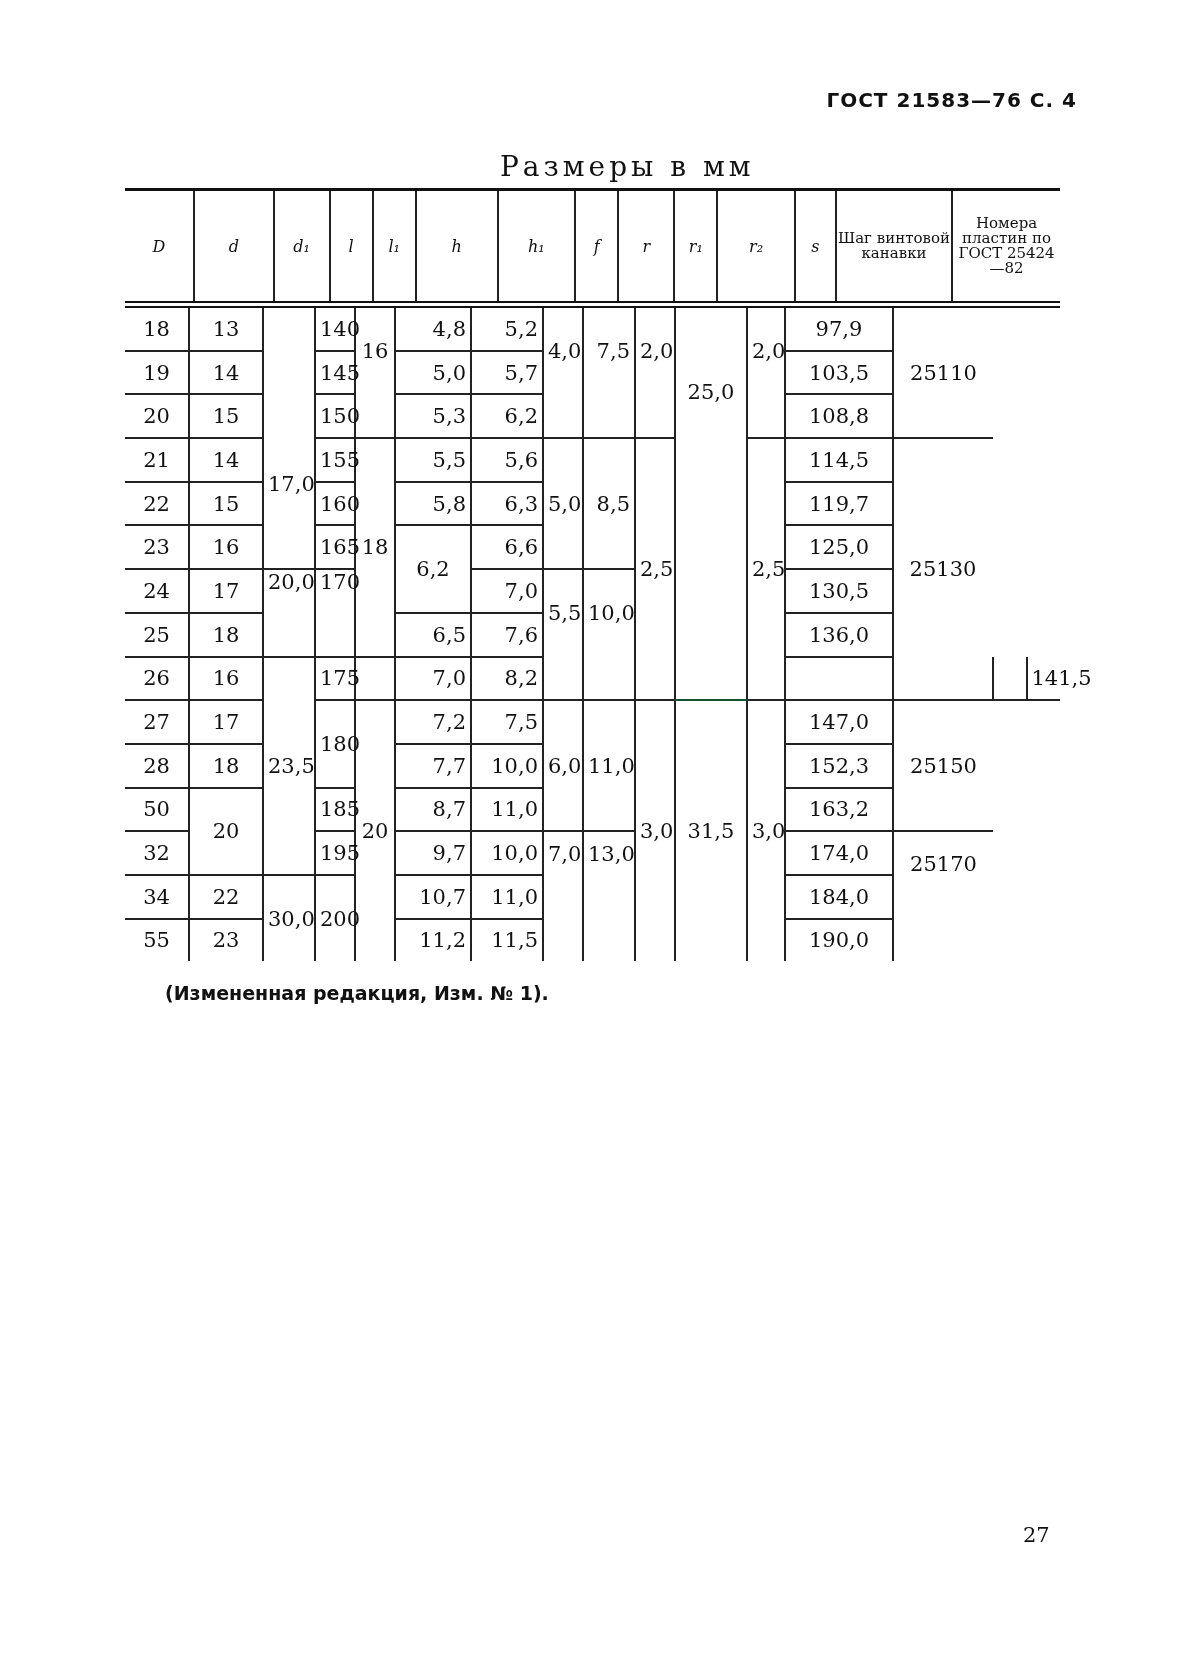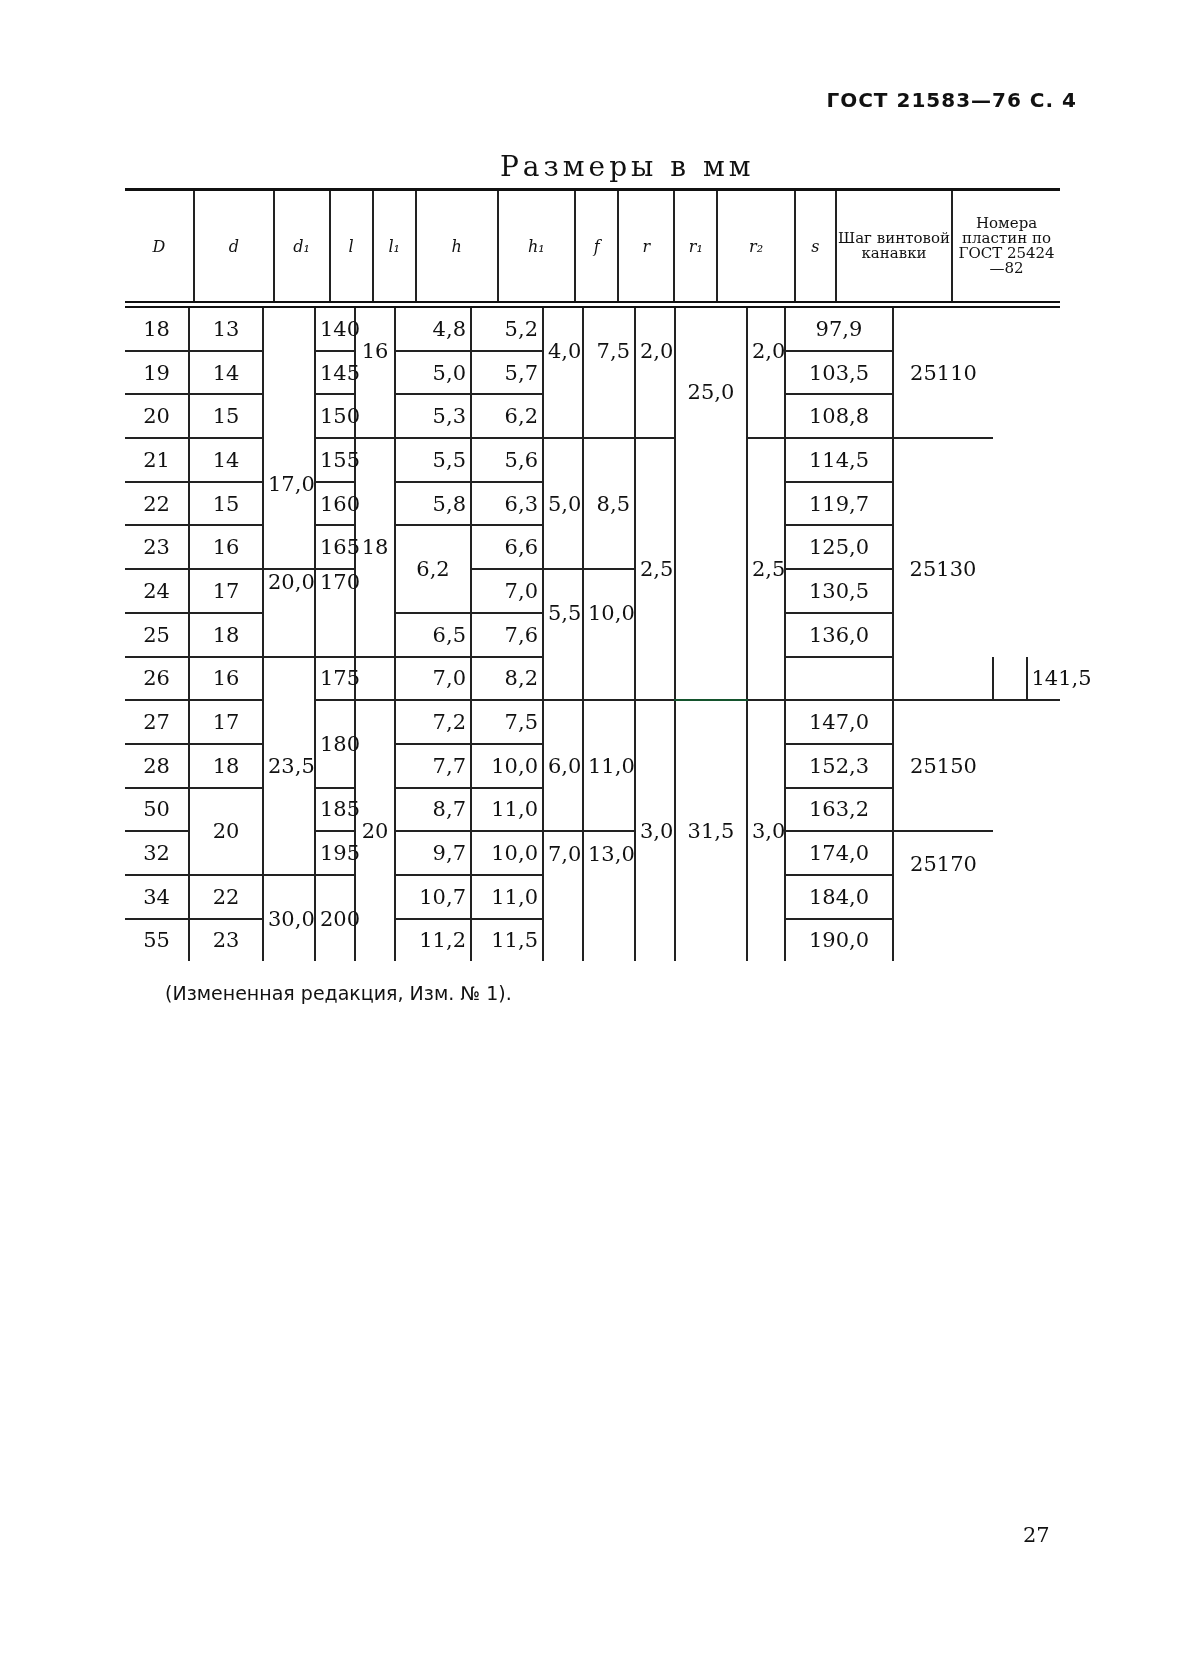--- a/index.html
+++ b/index.html
@@ -15,21 +15,21 @@
   th { font-weight:normal; font-style:italic; font-size:16px; height:110px;
        border-left:2px solid #222; padding:0; text-align:center; vertical-align:middle; }
   th:first-child { border-left:none; }
   th.txt { font-style:normal; font-size:15px; line-height:15px; }
   td { font-size:21px; height:41.7px; padding:0 4px; text-align:center; vertical-align:middle;
        border-left:2px solid #222; }
   td:first-child { border-left:none; }
   td.u { border-bottom:2px solid #222; }
   td.r { text-align:right; }
   .footnote { position:absolute; left:165px; top:982px; font-family:"DejaVu Sans", sans-serif;
-              font-weight:normal; font-size:19px;text-align:right; }
+              font-weight:bold; font-size:19px;text-align:right; }
   .pageno { position:absolute; left:1023px; top:1523px; font-size:21px; }
 </style>
 </head>
 <body>
 
 <div class="header-code">ГОСТ 21583—76 С. 4</div>
 <div class="units">Размеры в мм</div>
 
 <div class="tbl">
   <div class="rule-thick"></div>

